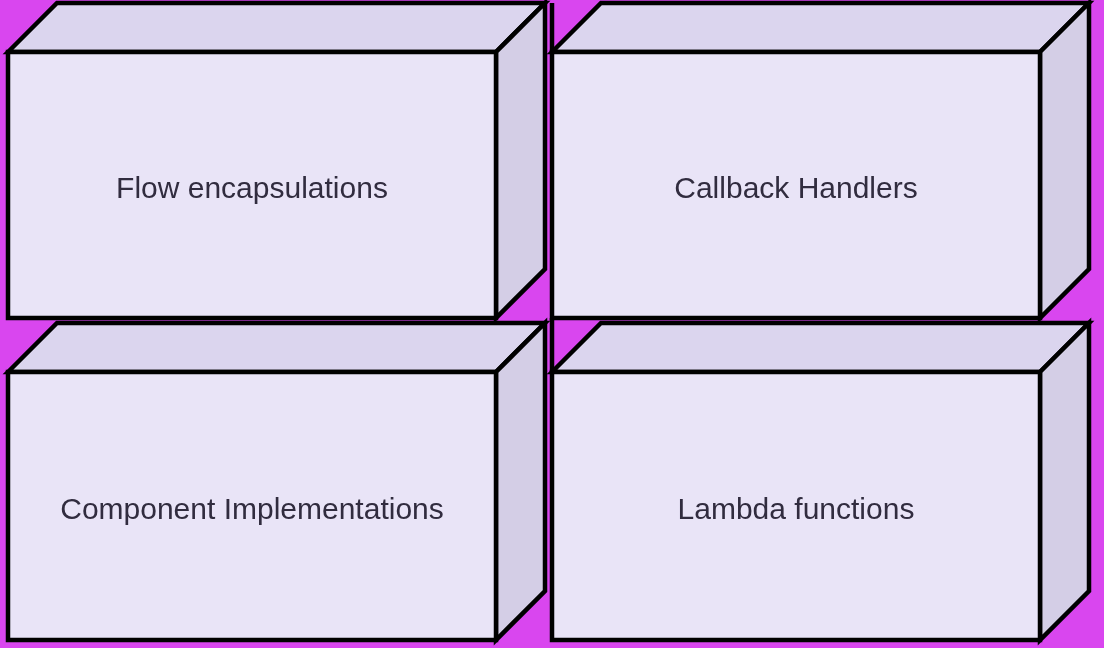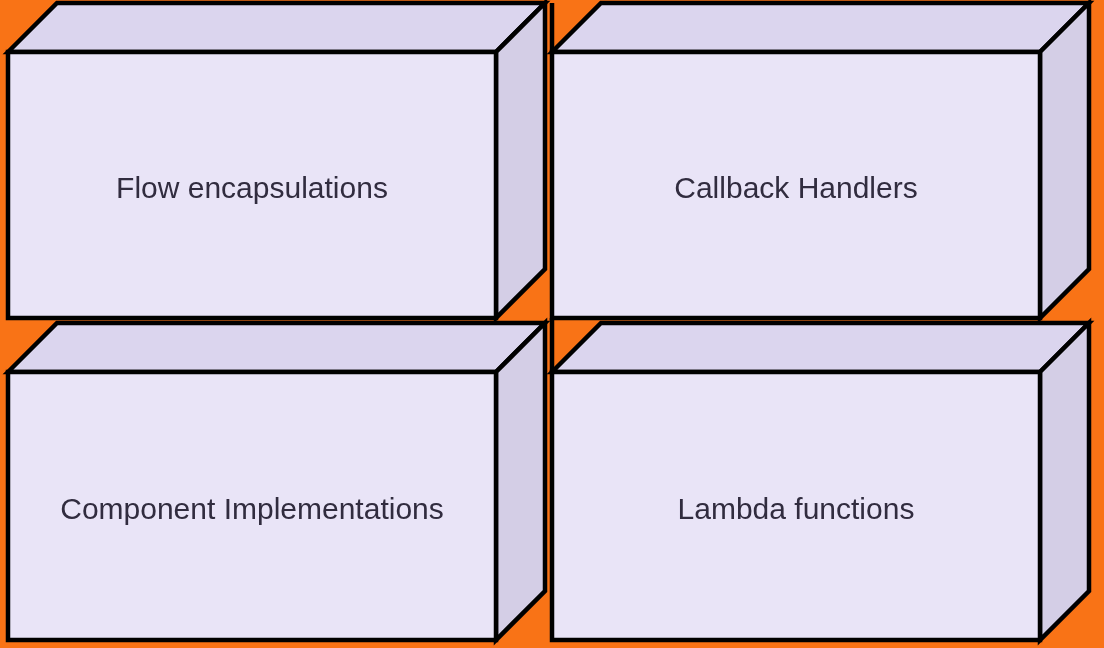--- a/index.html
+++ b/index.html
@@ -4,21 +4,21 @@
 <style>
   html, body {
     margin: 0;
     padding: 0;
     background: #ffffff;
   }
   .canvas {
     position: relative;
     width: 1104px;
     height: 648px;
-    background: #f97316;
+    background: #d946ef;
     overflow: hidden;
   }
   svg { display: block; }
   .face {
     stroke-width: 4.5px;
     stroke-linejoin: miter;
   }
   .back-edge {
     stroke-width: 4.5px;
     stroke-linecap: butt;

